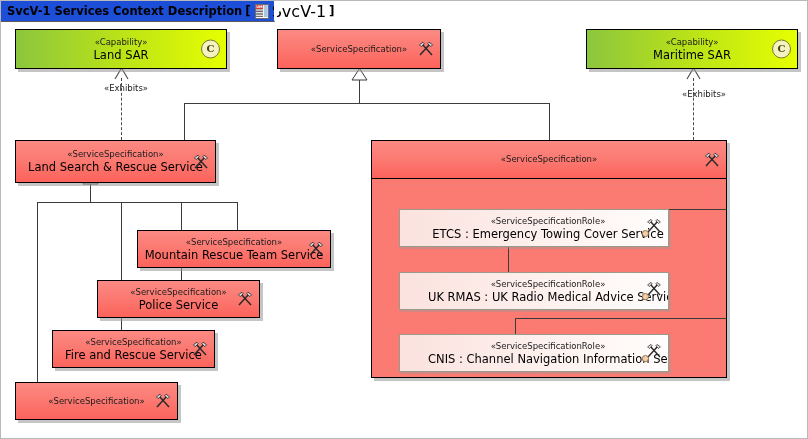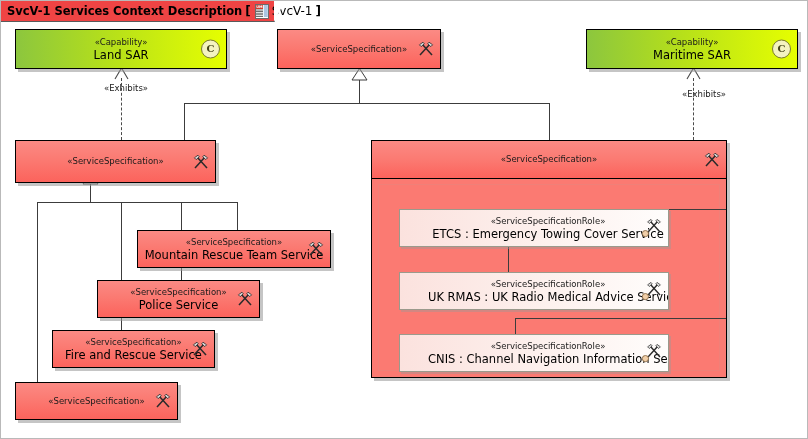--- a/index.html
+++ b/index.html
@@ -18,21 +18,21 @@
     border: 1px solid #b9b9b9;
     box-sizing: border-box;
     overflow: hidden;
   }
   
   .frame-header {
     position: absolute;
     left: 0;
     top: 0;
     height: 21px;
-    background: #ef4444;
+    background: #1d4ed8;
     border-right: 1px solid #5a5a5a;
     border-bottom: 1px solid #5a5a5a;
     display: flex;
     align-items: center;
     padding: 0 4px 0 6px;
     box-sizing: border-box;
     font-size: 11px;
     font-weight: bold;
     color: #000;
     white-space: nowrap;
@@ -49,21 +49,21 @@
   }
   .frame-title { font-size: 11.5px; font-weight: bold; letter-spacing: 0px;}
   .frame-brk { font-size: 12px; font-weight: bold; margin: 0 3px; }
   .frame-diagicon {
     width: 14px; height: 15px;
     display: inline-block;
     position: relative;
     margin: 0 3px 0 1px;
     vertical-align: middle;
   }
-  .frame-sub { font-size: 12px; font-weight: normal; }
+  .frame-sub { font-size: 16px; font-weight: normal; }
 
   
   .node {
     position: absolute;
     box-sizing: border-box;
     border: 1px solid #000000;
     box-shadow: 3px 3px 0 rgba(150,150,150,0.55);
     display: flex;
     flex-direction: column;
     justify-content: center;
@@ -277,20 +277,21 @@
     <span class="stereo">«Capability»</span>
     <span class="nname">Maritime SAR</span>
     <span class="icon-c">C</span>
   </div>
 
   <span class="conn-label" style="left:103px; top:82px;">«Exhibits»</span>
   <span class="conn-label" style="left:681px; top:88px;">«Exhibits»</span>
 
   <div class="node svcspec" style="left:14px; top:139px; width:201px; height:43px;">
     <span class="stereo">«ServiceSpecification»</span>
+    <span class="nname">Land Search &amp; Rescue Service</span>
     <span class="icon-tools">
       <svg width="18" height="18" viewBox="0 0 18 18">
         <g stroke="#2a2a2a" stroke-width="1.5" fill="none">
           <line x1="3" y1="15" x2="13" y2="4"></line>
           <line x1="15" y1="15" x2="5" y2="4"></line>
         </g>
         <path d="M12,2.2 l3.6,2.6 -1.8,1.8 -3.1,-2.8 z" fill="#d8d8d8" stroke="#2a2a2a" stroke-width="0.8"></path>
         <path d="M6,2.2 l-3.6,2.6 1.8,1.8 3.1,-2.8 z" fill="#d8d8d8" stroke="#2a2a2a" stroke-width="0.8"></path>
       </svg>
     </span>

